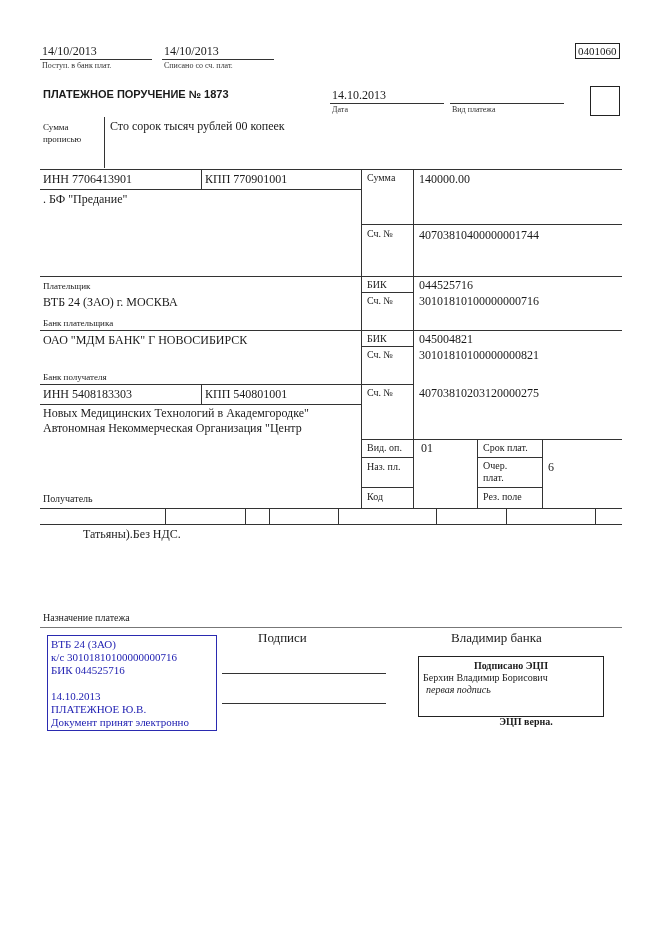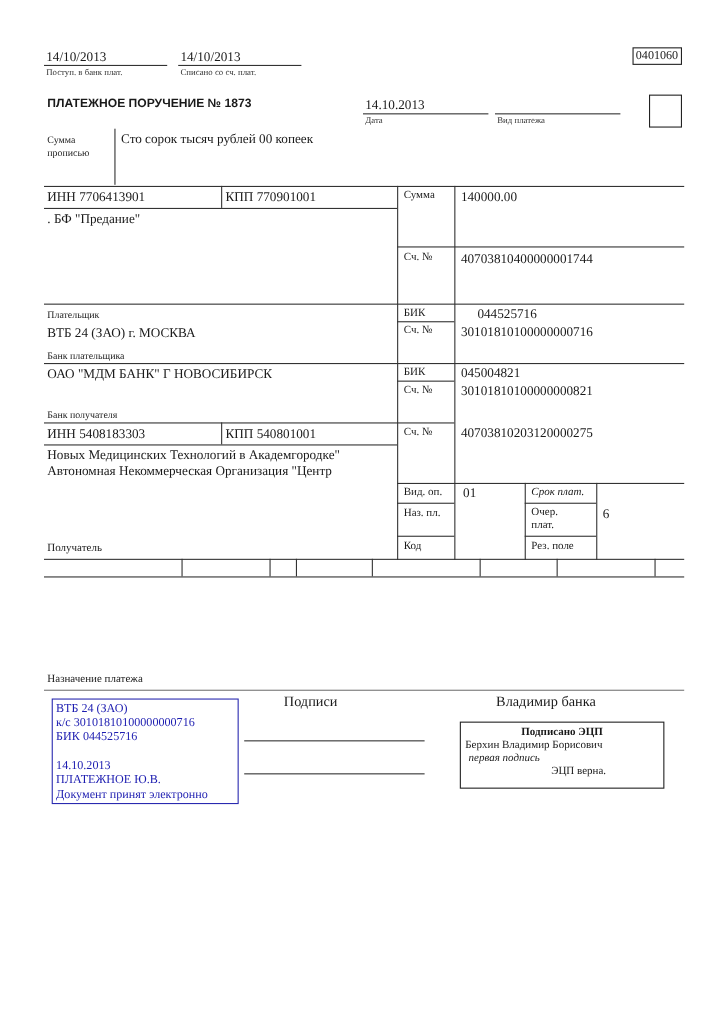--- a/index.html
+++ b/index.html
@@ -87,21 +87,21 @@
 <div class="abs t12" style="left:43px;top:192px;">. БФ "Предание"</div>
 <div class="abs t9" style="left:43px;top:264px;margin-top:17px;">Плательщик</div>
 <div class="abs t10" style="left:367px;top:172px;">Сумма</div>
 <div class="abs t12" style="left:419px;top:172px;">140000.00</div>
 <div class="abs t10" style="left:367px;top:228px;">Сч. №</div>
 <div class="abs t12" style="left:419px;top:228px;">40703810400000001744</div>
 
 <div class="abs t12" style="left:43px;top:279px;margin-top:16px;">ВТБ 24 (ЗАО) г. МОСКВА</div>
 <div class="abs t9" style="left:43px;top:318px;">Банк плательщика</div>
 <div class="abs t10" style="left:367px;top:279px;">БИК</div>
-<div class="abs t12" style="left:419px;top:278px;margin-left:15px;">044525716</div>
+<div class="abs t12" style="left:419px;top:278px;">044525716</div>
 <div class="abs t10" style="left:367px;top:295px;">Сч. №</div>
 <div class="abs t12" style="left:419px;top:294px;">30101810100000000716</div>
 
 <div class="abs t12" style="left:43px;top:333px;">ОАО "МДМ БАНК" Г НОВОСИБИРСК</div>
 <div class="abs t9" style="left:43px;top:372px;">Банк получателя</div>
 <div class="abs t10" style="left:367px;top:333px;">БИК</div>
 <div class="abs t12" style="left:419px;top:332px;">045004821</div>
 <div class="abs t10" style="left:367px;top:349px;">Сч. №</div>
 <div class="abs t12" style="left:419px;top:348px;">30101810100000000821</div>
 
@@ -112,29 +112,30 @@
   <div>Автономная Некоммерческая Организация "Центр</div>
 </div>
 <div class="abs t10" style="left:43px;top:493px;">Получатель</div>
 <div class="abs t10" style="left:367px;top:387px;">Сч. №</div>
 <div class="abs t12" style="left:419px;top:386px;">40703810203120000275</div>
 
 <div class="abs t10" style="left:367px;top:442px;">Вид. оп.</div>
 <div class="abs t12" style="left:421px;top:441px;">01</div>
 <div class="abs t10" style="left:367px;top:461px;">Наз. пл.</div>
 <div class="abs t10" style="left:367px;top:491px;">Код</div>
-<div class="abs t10" style="left:483px;top:442px;font-style:italic;">Срок плат.</div>
+<div class="abs t10" style="left:483px;top:442px;">Срок плат.</div>
 <div class="abs t10" style="left:483px;top:460px;line-height:12px;">
   <div>Очер.</div>
   <div>плат.</div>
 </div>
 <div class="abs t12" style="left:548px;top:460px;">6</div>
 <div class="abs t10" style="left:483px;top:491px;">Рез. поле</div>
 
 <div class="abs t12" style="left:43px;top:526px;line-height:16px;">
+  <div style="padding-left:40px;">Татьяны).Без НДС.</div>
 </div>
 <div class="abs t10" style="left:43px;top:612px;">Назначение платежа</div>
 <div class="hl" style="left:40px;top:627px;width:582px;background:#777;"></div>
 
 <div class="abs t13" style="left:258px;top:630px;text-align:right;">Подписи</div>
 <div class="hl" style="left:222px;top:673px;width:164px;"></div>
 <div class="hl" style="left:222px;top:703px;width:164px;"></div>
 <div class="abs t13" style="left:451px;top:630px;">Владимир банка</div>
 
 <div class="abs stamp" style="left:47px;top:635px;width:170px;height:96px;">
@@ -144,14 +145,14 @@
   <div style="height:13px;"></div>
   <div>14.10.2013</div>
   <div>ПЛАТЕЖНОЕ Ю.В.</div>
   <div>Документ принят электронно</div>
 </div>
 
 <div class="abs sig" style="left:418px;top:656px;width:186px;height:61px;padding:3px 4px;">
   <div class="center" style="font-weight:bold;">Подписано ЭЦП</div>
   <div>Берхин Владимир Борисович</div>
   <div style="font-style:italic;padding-left:3px;">первая подпись</div>
-  <div class="center" style="font-weight:normal;padding-left:30px;">ЭЦП верна.</div>
+  <div class="center" style="font-weight:bold;padding-left:30px;margin-top:20px;">ЭЦП верна.</div>
 </div>
 
 </body></html>

